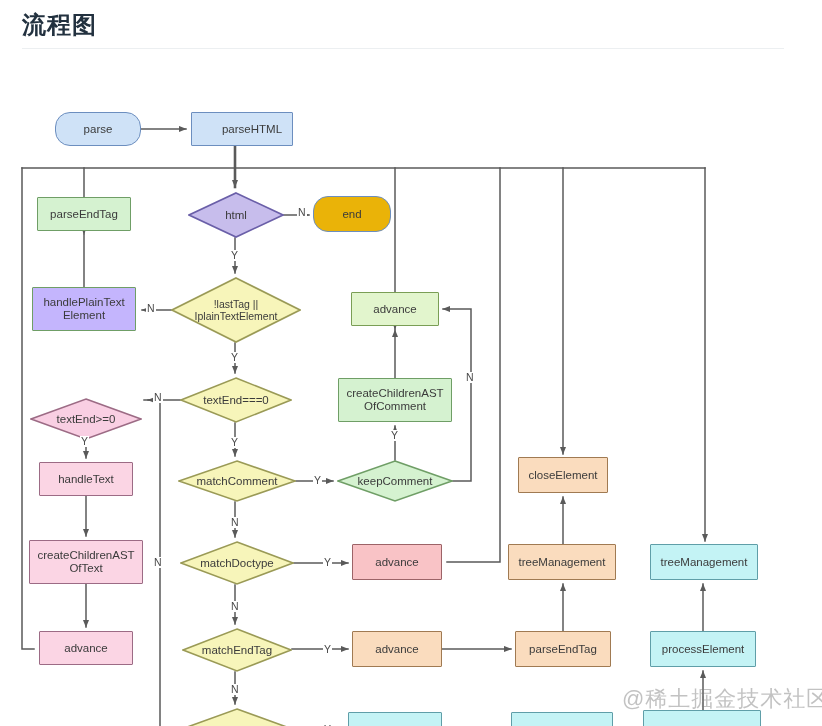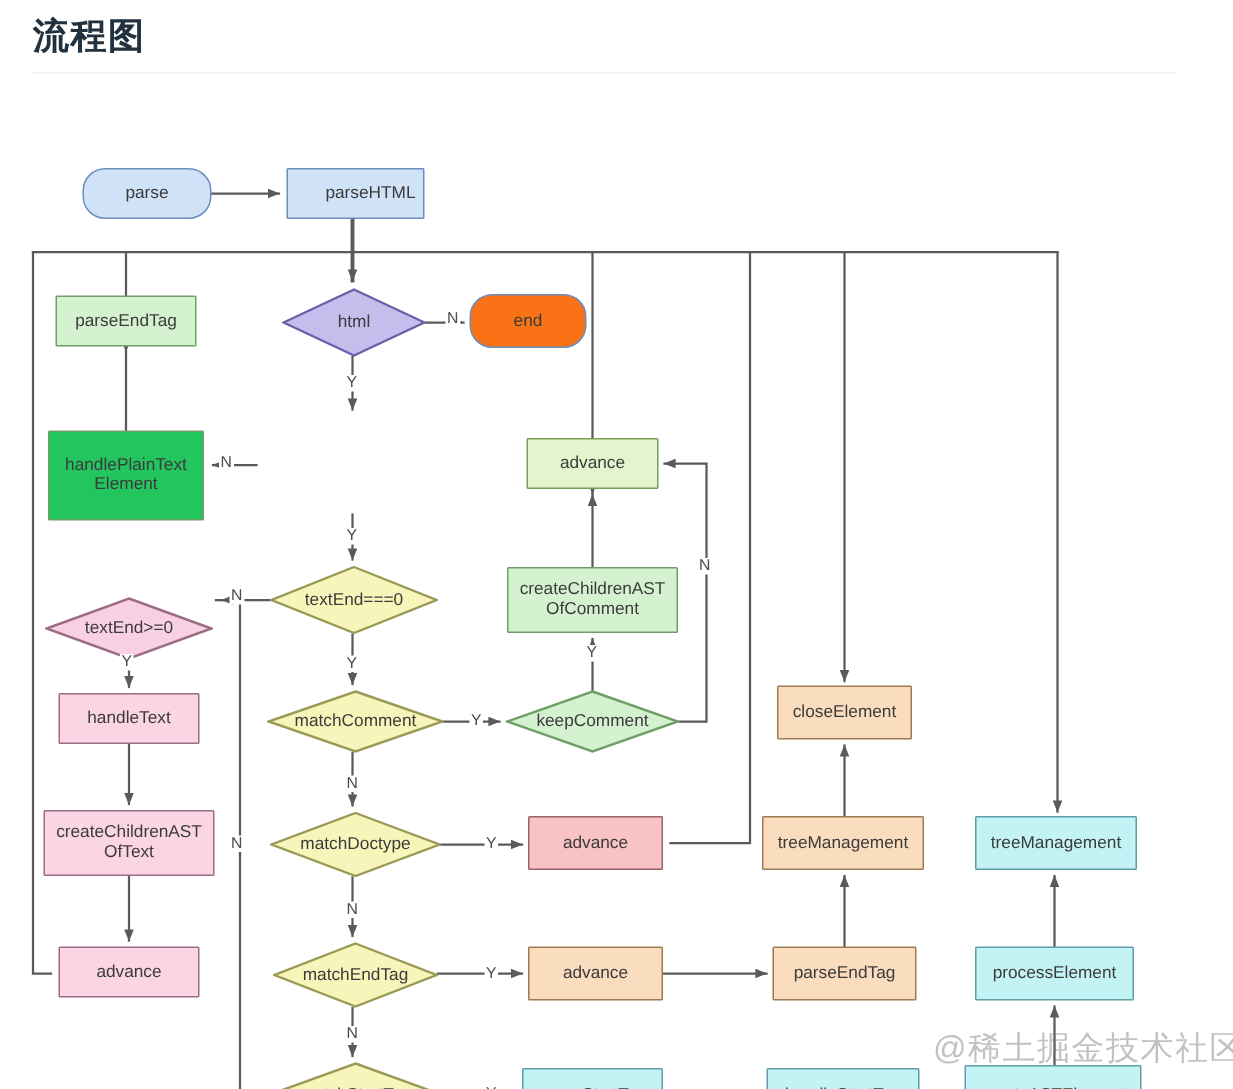--- a/index.html
+++ b/index.html
@@ -204,41 +204,48 @@
         <path d="M703,658 L703,619" marker-end="url(#ah)"></path>
 
         <path d="M703,579 L703,532" marker-end="url(#ah)"></path>
       </g>
     </svg>
 
     <div class="node n-round" style="left:55px;top:60px;width:86px;height:34px;background:#cfe2f7;border-color:#6c8ebf;">
       <span>parse</span>
     </div>
 
-    <div class="node n-rect" style="left:191px;top:60px;width:92px;height:34px;background:#cfe2f7;border-color:#6c8ebf;padding-left:20px;">
+    <div class="node n-rect" style="left:191px;top:60px;width:102px;height:34px;background:#cfe2f7;border-color:#6c8ebf;padding-left:20px;">
       <span>parseHTML</span>
     </div>
 
     <div class="node n-diamond" style="left:188px;top:140px;width:96px;height:46px;">
       <svg class="dia-shape" viewBox="0 0 96 46" preserveAspectRatio="none">
         <polygon points="48,1 95,23 48,45 1,23" fill="#c7bdec" stroke="#6a5fa8" stroke-width="1.6"></polygon>
       </svg>
       <span class="dia-label">html</span>
     </div>
 
-    <div class="node n-round" style="left:313px;top:144px;width:78px;height:36px;background:#f97316;border-color:#6c8ebf;">
+    <div class="node n-round" style="left:313px;top:144px;width:78px;height:36px;background:#eab308;border-color:#6c8ebf;">
       <span>end</span>
     </div>
 
     <div class="node n-rect" style="left:37px;top:145px;width:94px;height:34px;background:#d5f2d0;border-color:#6f9e66;">
       <span>parseEndTag</span>
     </div>
 
-
-    <div class="node n-rect" style="left:32px;top:235px;width:104px;height:60px;background:#22c55e;border-color:#6f9e66;">
+    <div class="node n-diamond" style="left:171px;top:225px;width:130px;height:66px;">
+      <svg class="dia-shape" viewBox="0 0 130 66" preserveAspectRatio="none">
+        <polygon points="65,1 129,33 65,65 1,33" fill="#f7f5ba" stroke="#9a9a56" stroke-width="1.6"></polygon>
+      </svg>
+      <span class="dia-label" style="font-size:10.5px;line-height:12px;">!lastTag ||
+IplainTextElement</span>
+    </div>
+
+    <div class="node n-rect" style="left:32px;top:235px;width:104px;height:44px;background:#c4b5fd;border-color:#6f9e66;">
       <span>handlePlainText
 Element</span>
     </div>
 
     <div class="node n-diamond" style="left:30px;top:346px;width:112px;height:42px;">
       <svg class="dia-shape" viewBox="0 0 112 42" preserveAspectRatio="none">
         <polygon points="56,1 111,21 56,41 1,21" fill="#f9cfe3" stroke="#9c6b85" stroke-width="1.6"></polygon>
       </svg>
       <span class="dia-label">textEnd&gt;=0</span>
     </div>

